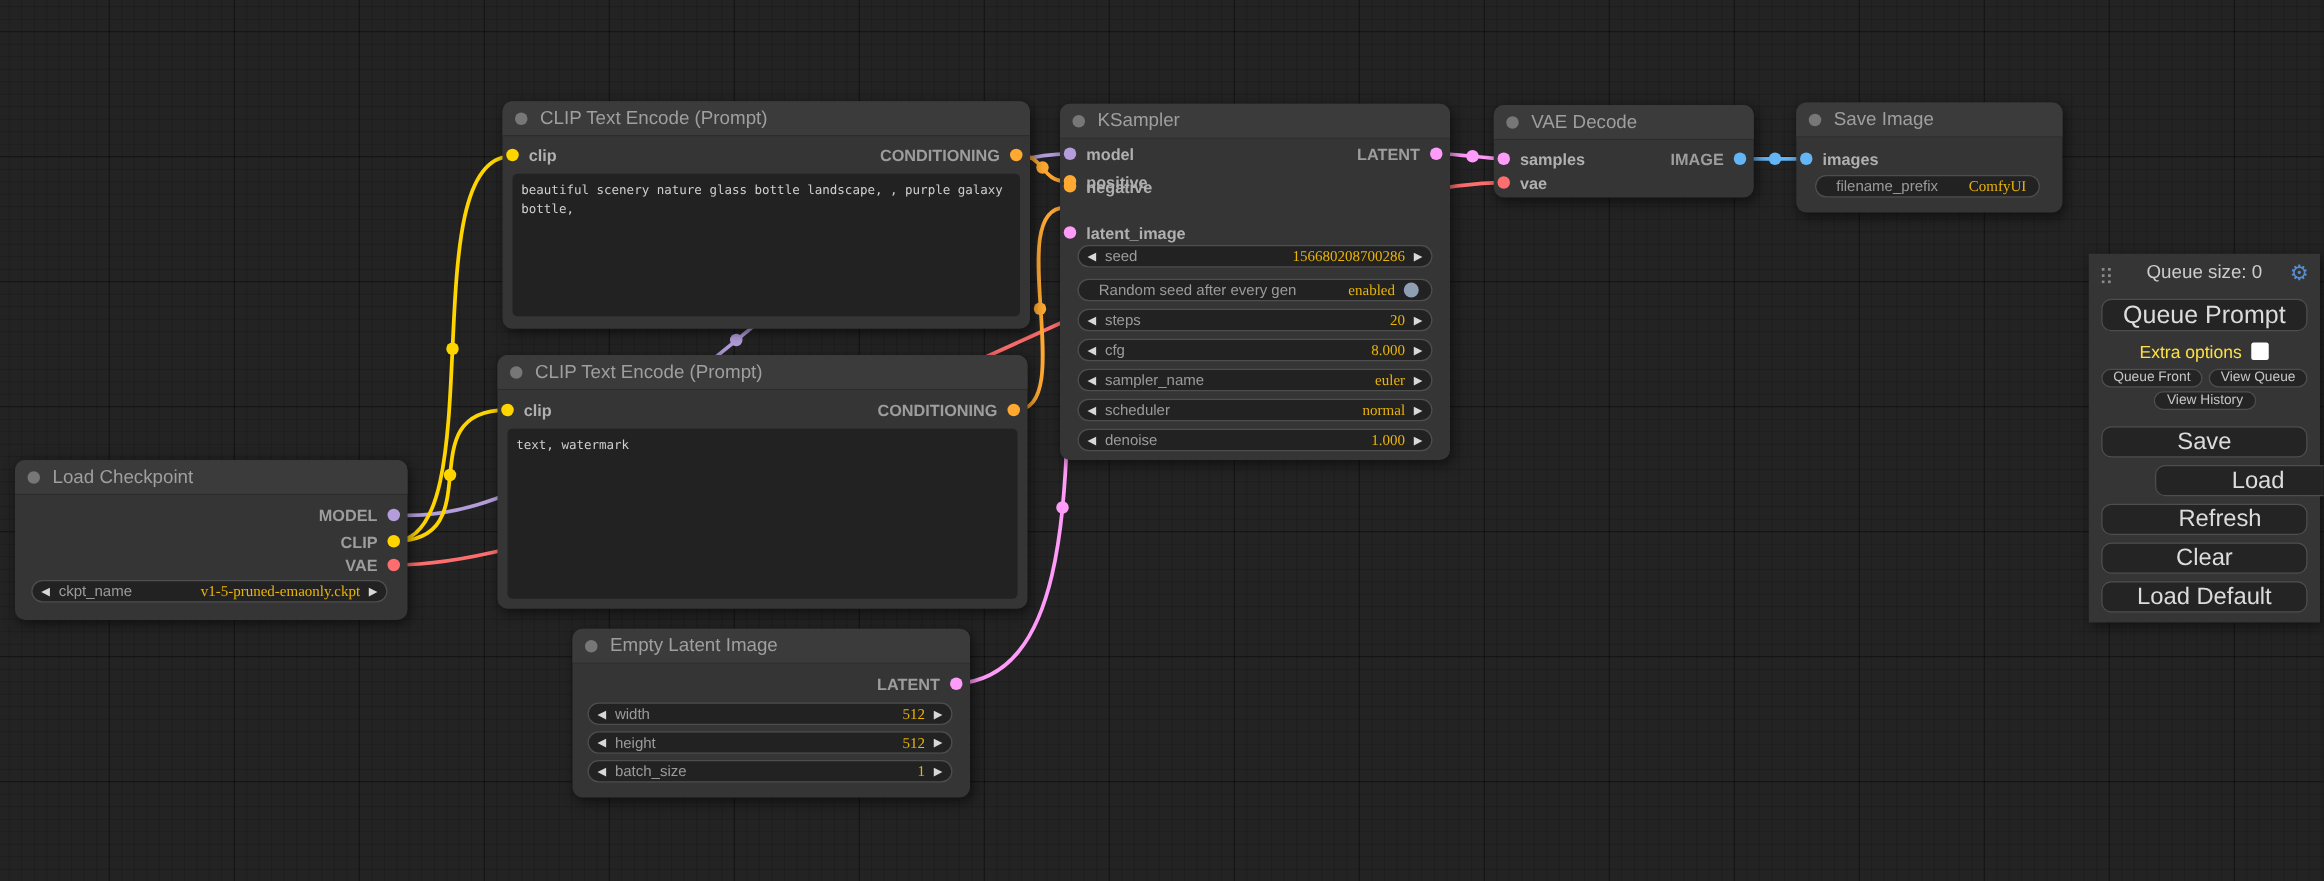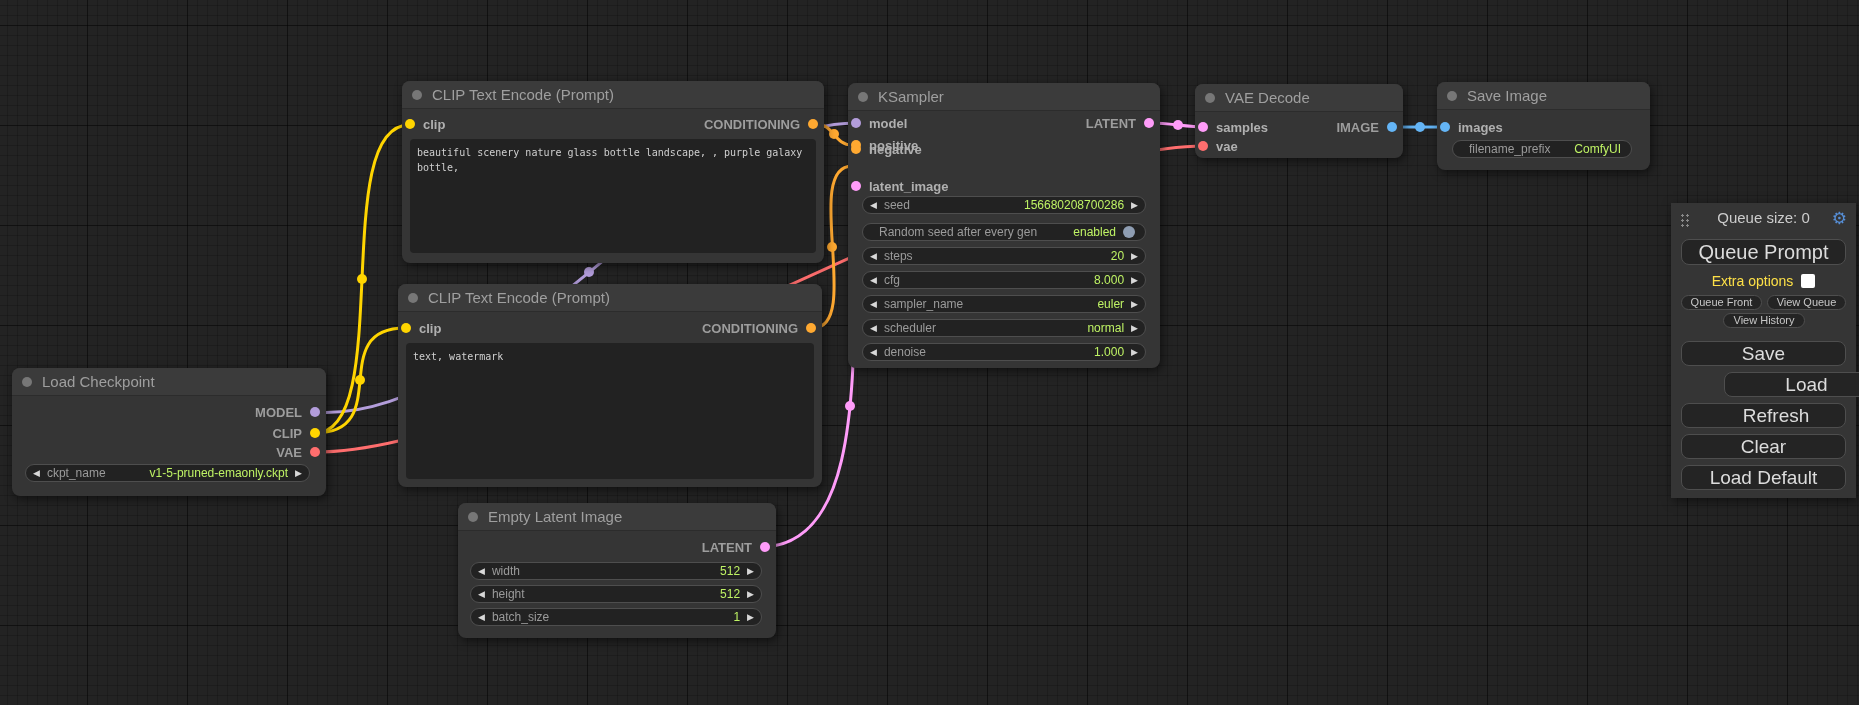--- a/index.html
+++ b/index.html
@@ -30,21 +30,21 @@
   .prow { position:absolute; height:16px; display:flex; align-items:center; gap:8px; font-size:13px; color:#b0b0b0;font-weight:bold; }
   .prow.in  { left:3px; }
   .prow.out { right:6px; color:#9d9d9d; }
   .pdot { width:10px; height:10px; border-radius:50%; background:#888; flex:0 0 auto; }
   .widget {
     position:absolute; height:18px; background:#222222; border:1px solid #4e4e4e;
     border-radius:10px; display:flex; align-items:center; font-size:12px; overflow:hidden;
   }
   .warr { color:#d8d8d8; font-size:9px; padding:0 7px; line-height:16px; }
   .wlabel { color:#9b9b9b; white-space:nowrap; }
-  .wvalue { margin-left:auto; color:#bef264; white-space:nowrap; }
+  .wvalue { margin-left:auto; color:#eab308; white-space:nowrap;font-family:Liberation Serif, serif; }
   .widget.noarrow { padding:0 10px;text-align:right; }
   .widget.noarrow .wlabel { margin-left:6px; }
   .toggle { width:12px; height:12px; border-radius:50%; margin-left:7px; flex:0 0 auto; }
   .prompt {
     position:absolute; background:#222222; border-radius:4px; color:#cfcfcf;
     font-family:"DejaVu Sans Mono", monospace; font-size:10px; line-height:15px;
     padding:6px 7px; white-space:pre-wrap; word-break:break-word; overflow:hidden;
   }
   
   .qpanel {

